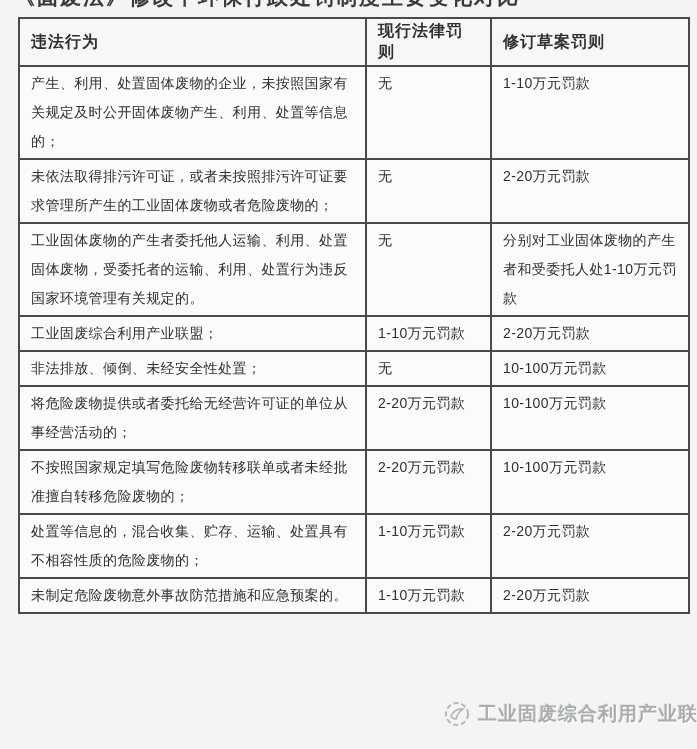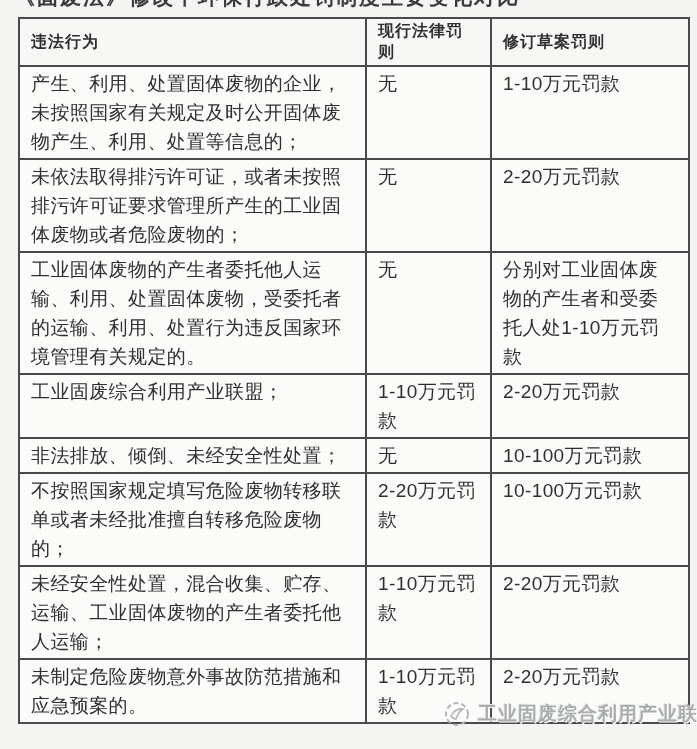--- a/index.html
+++ b/index.html
@@ -43,21 +43,21 @@
   .penalty-table th {
     font-size: 16px;
     font-weight: bold;
     letter-spacing: 1px;
     height: 38px;
     padding: 2px 11px;
     vertical-align: middle;
     background: #f7f7f6;
   }
   .penalty-table td {
-    font-size: 19px;
+    font-size: 14px;
     letter-spacing: 0.4px;
     line-height: 29px;
     padding: 2px 11px;
     background: #fbfbfa;
   }
   .watermark {
     position: absolute;
     left: 443px; top: 700px;
     display: flex;
     align-items: center;
@@ -113,26 +113,31 @@
         <td>工业固废综合利用产业联盟；</td>
         <td>1-10万元罚款</td>
         <td>2-20万元罚款</td>
       </tr>
       <tr>
         <td>非法排放、倾倒、未经安全性处置；</td>
         <td>无</td>
         <td>10-100万元罚款</td>
       </tr>
       <tr>
+        <td>将危险废物提供或者委托给无经营许可证的单位从事经营活动的；</td>
+        <td>2-20万元罚款</td>
+        <td>10-100万元罚款</td>
+      </tr>
+      <tr>
         <td>不按照国家规定填写危险废物转移联单或者未经批准擅自转移危险废物的；</td>
         <td>2-20万元罚款</td>
         <td>10-100万元罚款</td>
       </tr>
       <tr>
-        <td>未经安全性处置，混合收集、贮存、运输、工业固体废物的产生者委托他人运输；</td>
+        <td>处置等信息的，混合收集、贮存、运输、处置具有不相容性质的危险废物的；</td>
         <td>1-10万元罚款</td>
         <td>2-20万元罚款</td>
       </tr>
       <tr>
         <td>未制定危险废物意外事故防范措施和应急预案的。</td>
         <td>1-10万元罚款</td>
         <td>2-20万元罚款</td>
       </tr>
     </tbody>
 </table>

